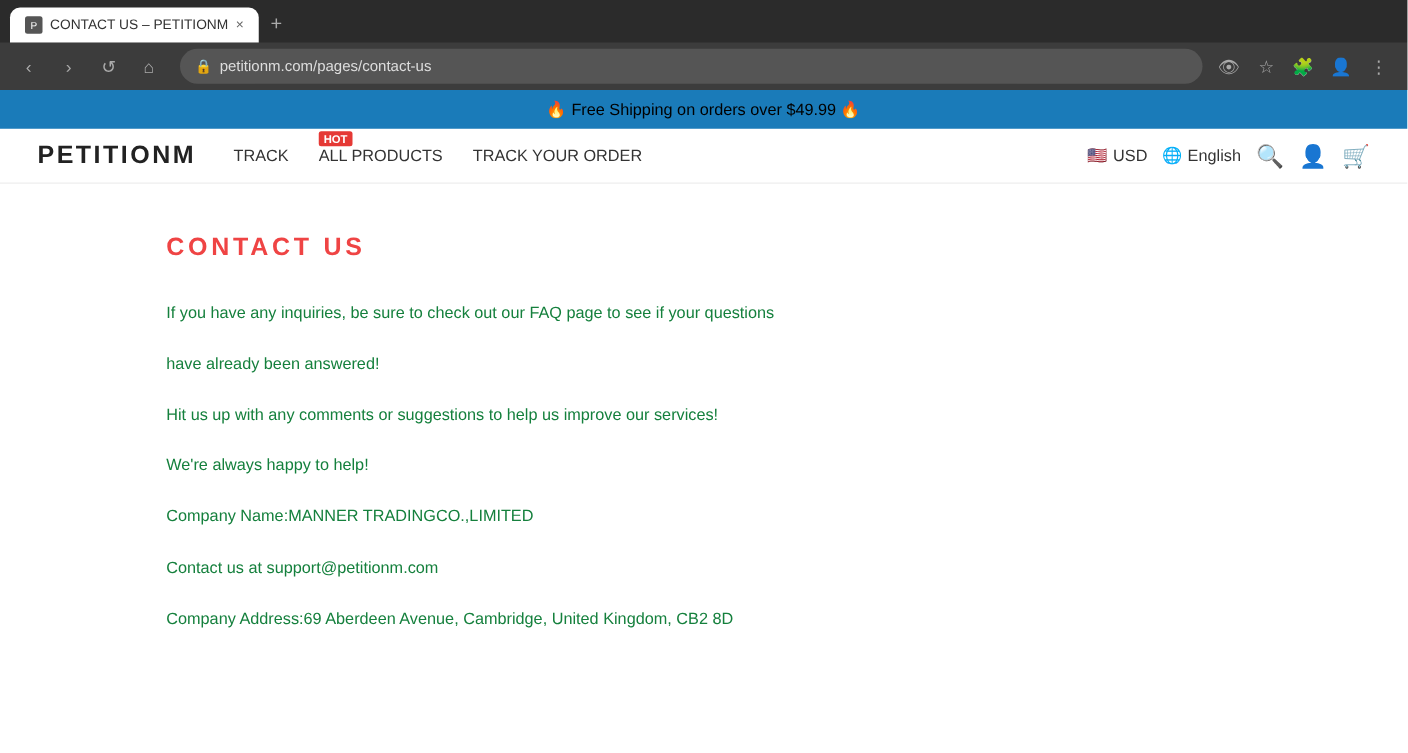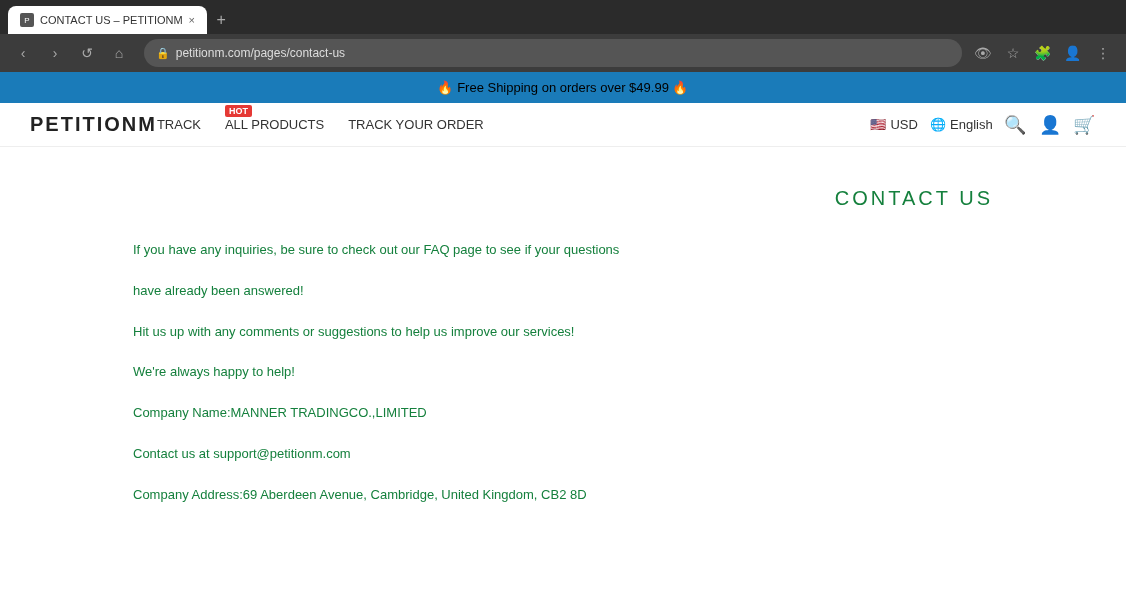--- a/index.html
+++ b/index.html
@@ -130,20 +130,21 @@
       padding: 8px;
       font-size: 13px;
     }
 
     
     .site-header {
       display: flex;
       align-items: center;
       padding: 10px 30px;
       border-bottom: 1px solid #eee;
+      gap: 30px;
     }
     .site-logo {
       font-size: 20px;
       font-weight: bold;
       letter-spacing: 2px;
       color: #222;
       text-transform: uppercase;
     }
     .site-nav {
       display: flex;
@@ -199,26 +200,26 @@
       color: #333;
     }
 
     
     .main-content {
       max-width: 900px;
       margin: 0 auto;
       padding: 40px 20px;
     }
     .page-title {
-      text-align: right;
+      text-align: left;
       font-size: 20px;
-      font-weight: normal;
+      font-weight: bold;
       letter-spacing: 3px;
       margin-bottom: 30px;
-      color: #15803d;
+      color: #ef4444;
     }
     .content-block {
       margin-bottom: 20px;
       font-size: 13px;
       color: #15803d;
       line-height: 1.6;
     }
   </style>
 </head>
 <body>

